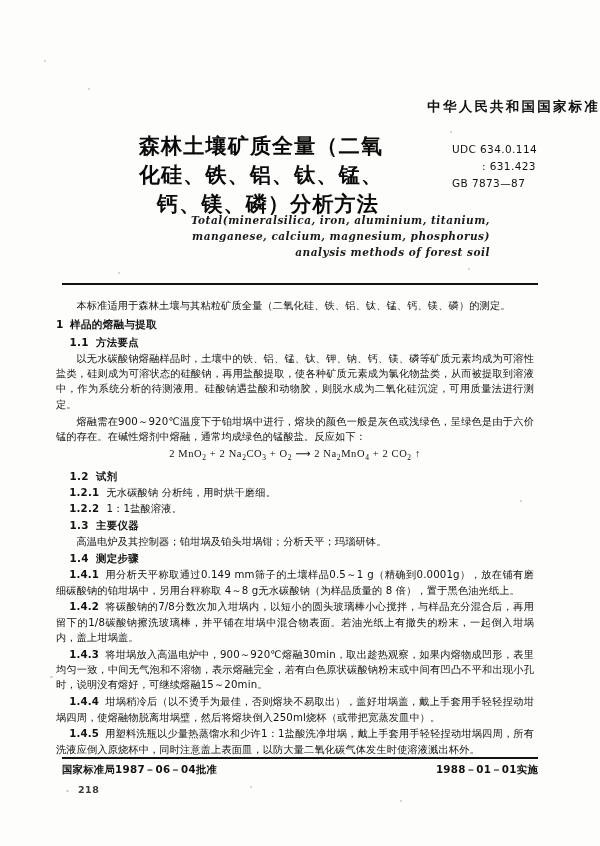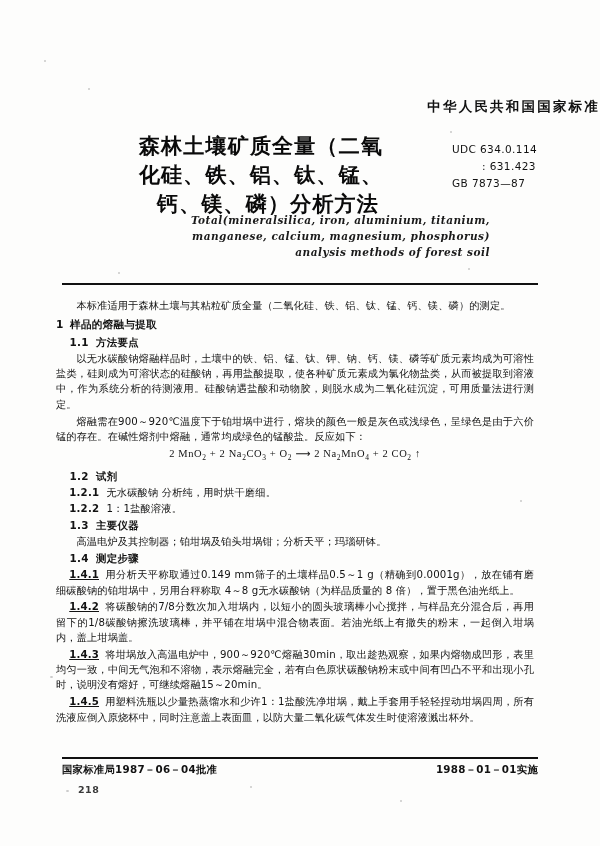--- a/index.html
+++ b/index.html
@@ -133,21 +133,21 @@
   .heading3 .num { font-weight: bold; margin-right: 0.7em; }
 
   .step {
     margin: 1px 0 1.5px 0;
     font-size: 10.2px;
     line-height: 15.3px;
     text-indent: 1.3em;
     letter-spacing: 0.15px;
     text-align: justify;
   }
-  .step .num { font-weight: bold; margin-right: 0.6em; text-decoration: underline; }
+  .step .num { font-weight: bold; margin-right: 0.6em; }
 
   .equation {
     margin: 2px 0 3px 0;
     text-align: center;
     font-family: Liberation Serif, serif;
     font-size: 10.5px;
     letter-spacing: 0.6px;
     text-indent: 0;
   }
   .equation sub { font-size: 7.5px; }
@@ -279,20 +279,23 @@
     </p>
 
     <p class="step">
       <span class="num">1.4.2</span><span>将碳酸钠的7/8分数次加入坩埚内，以短小的圆头玻璃棒小心搅拌，与样品充分混合后，再用留下的1/8碳酸钠擦洗玻璃棒，并平铺在坩埚中混合物表面。若油光纸上有撒失的粉末，一起倒入坩埚内，盖上坩埚盖。</span>
     </p>
 
     <p class="step">
       <span class="num">1.4.3</span><span>将坩埚放入高温电炉中，900～920℃熔融30min，取出趁热观察，如果内熔物成凹形，表里均匀一致，中间无气泡和不溶物，表示熔融完全，若有白色原状碳酸钠粉末或中间有凹凸不平和出现小孔时，说明没有熔好，可继续熔融15～20min。</span>
     </p>
 
+    <p class="step">
+      <span class="num">1.4.4</span><span>坩埚稍冷后（以不烫手为最佳，否则熔块不易取出），盖好坩埚盖，戴上手套用手轻轻捏动坩埚四周，使熔融物脱离坩埚壁，然后将熔块倒入250ml烧杯（或带把宽蒸发皿中）。</span>
+    </p>
 
     <p class="step">
       <span class="num">1.4.5</span><span>用塑料洗瓶以少量热蒸馏水和少许1：1盐酸洗净坩埚，戴上手套用手轻轻捏动坩埚四周，所有洗液应倒入原烧杯中，同时注意盖上表面皿，以防大量二氧化碳气体发生时使溶液溅出杯外。</span>
     </p>
 
   </div>
 
   <div class="rule-bottom"></div>
 
   <div class="footer">

